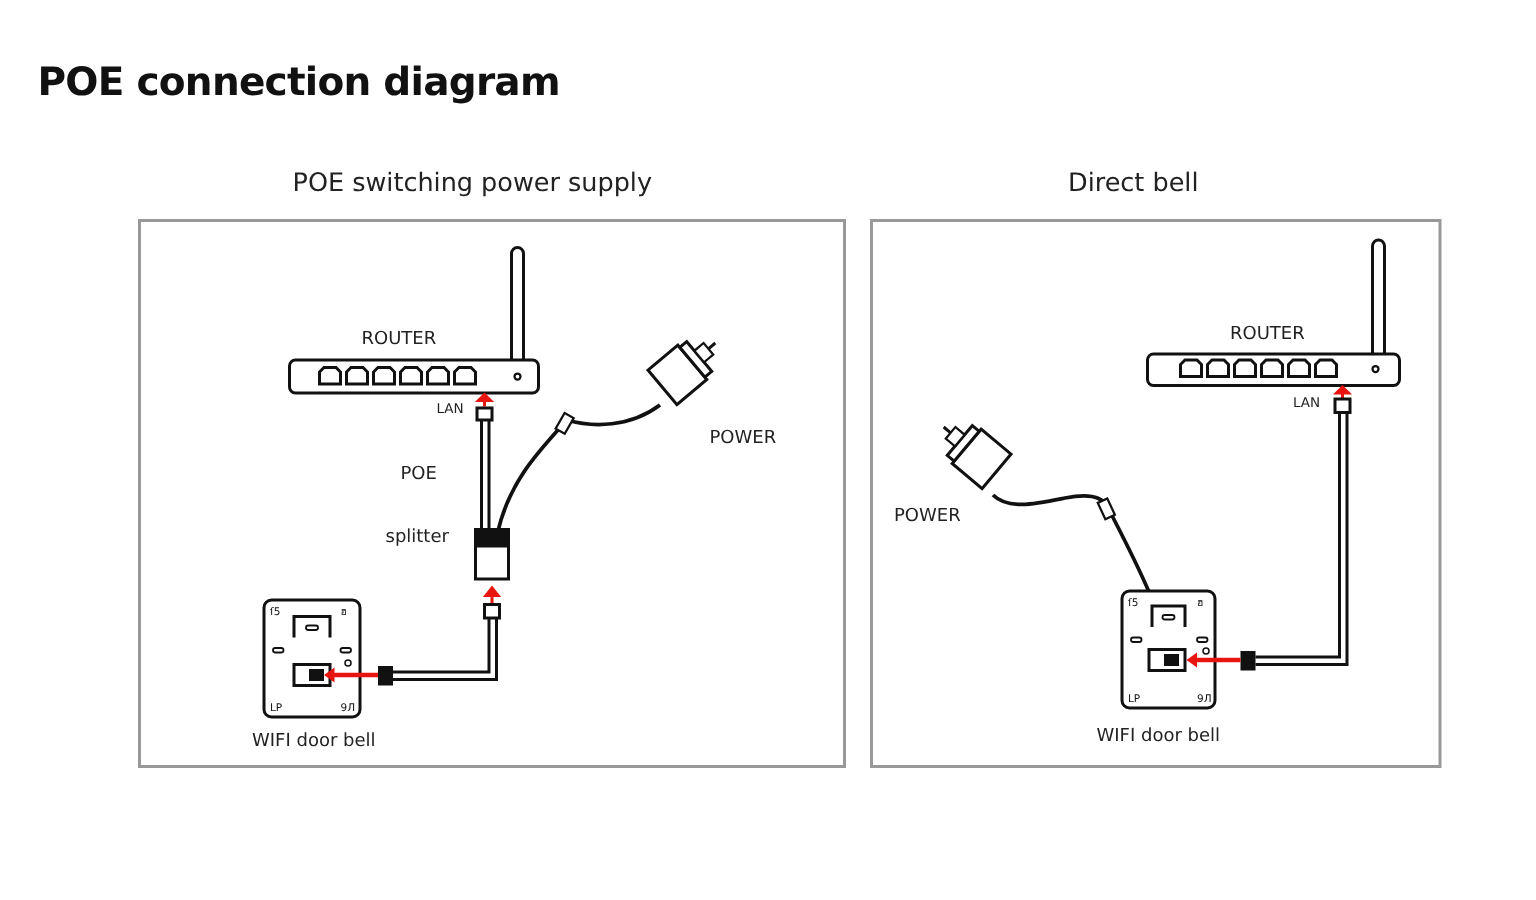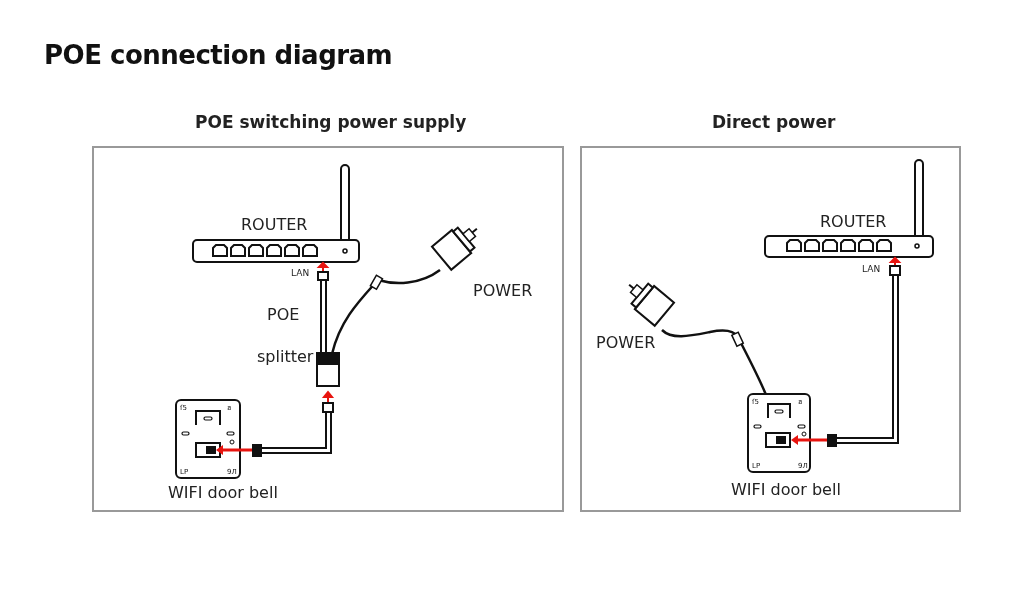--- a/index.html
+++ b/index.html
@@ -1,21 +1,21 @@
 <!DOCTYPE html>
 <html><head>
 <meta charset="utf-8">
 <style>
   html,body{margin:0;padding:0;background:#fff;}
   body{width:1024px;height:600px;position:relative;overflow:hidden;font-family:"DejaVu Sans",sans-serif;color:#111;}
-  .title{position:absolute;left:44px;top:40px;font-size:26px;font-weight:bold;letter-spacing:-0.5px;color:#111;}
-  .panel-title{position:absolute;font-size:17px;color:#222;font-weight:bold;}
+  .title{position:absolute;left:25px;top:40px;font-size:26px;font-weight:bold;letter-spacing:-0.5px;color:#111;}
+  .panel-title{position:absolute;font-size:17px;color:#222;}
   .panel{position:absolute;border:2px solid #999;box-sizing:border-box;background:#fff;}
   svg{position:absolute;left:0;top:0;overflow:visible;}
-  .lbl{position:absolute;font-size:16px;color:#222;line-height:18px;}
+  .lbl{position:absolute;font-size:12px;color:#222;line-height:18px;}
   .lbl-small{position:absolute;font-size:9px;color:#222;}
 </style>
 </head>
 <body>
 
 <div class="title">POE connection diagram</div>
 
 <div class="panel-title" style="left:195px;top:112px;">POE switching power supply</div>
 <div class="panel" style="left:92px;top:146px;width:472px;height:366px;"></div>
 
@@ -86,21 +86,21 @@
   </g>
 </svg>
 
 <div class="lbl" style="left:241px;top:216px;">ROUTER</div>
 <div class="lbl-small" style="left:291px;top:268px;">LAN</div>
 <div class="lbl" style="left:267px;top:306px;text-align:center;">POE</div>
 <div class="lbl" style="left:257px;top:324px;margin-top:24px;">splitter</div>
 <div class="lbl" style="left:473px;top:282px;">POWER</div>
 <div class="lbl" style="left:168px;top:484px;">WIFI door bell</div>
 
-<div class="panel-title" style="left:712px;top:112px;">Direct power</div>
+<div class="panel-title" style="left:712px;top:112px;">Direct bell</div>
 <div class="panel" style="left:580px;top:146px;width:381px;height:366px;"></div>
 
 <svg width="1024" height="600">
 
   <g>
     <rect x="915" y="160" width="8" height="80" rx="4" fill="#fff" stroke="#111" stroke-width="2"></rect>
     <rect x="765" y="236" width="168" height="21" rx="4" fill="#fff" stroke="#111" stroke-width="2"></rect>
     <g fill="#fff" stroke="#111" stroke-width="2">
       <path d="M787 251 v-8 l3 -3 h8 l3 3 v8 z"></path>
       <path d="M805 251 v-8 l3 -3 h8 l3 3 v8 z"></path>

